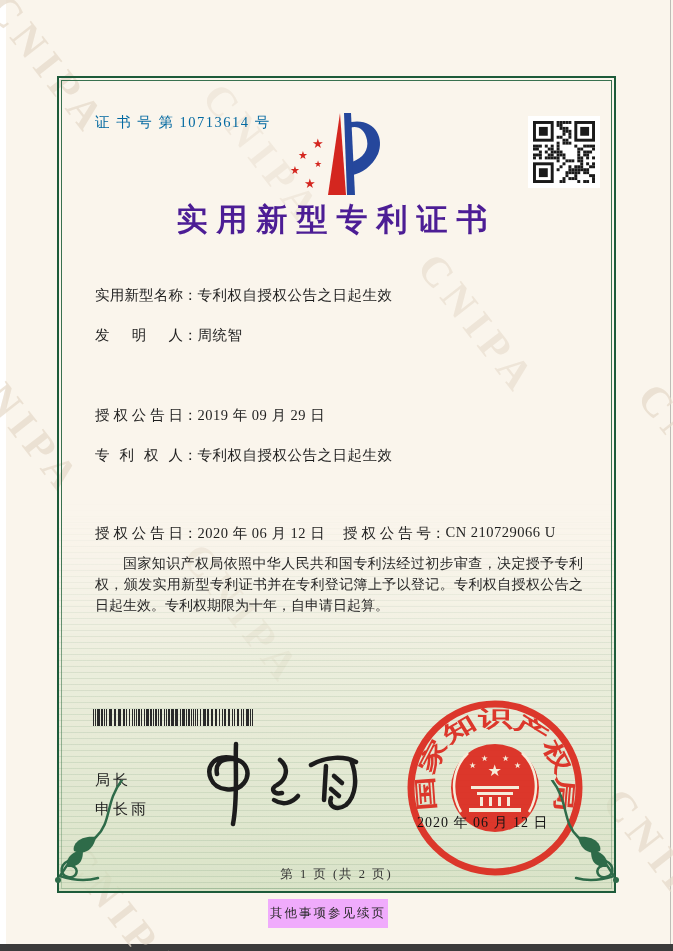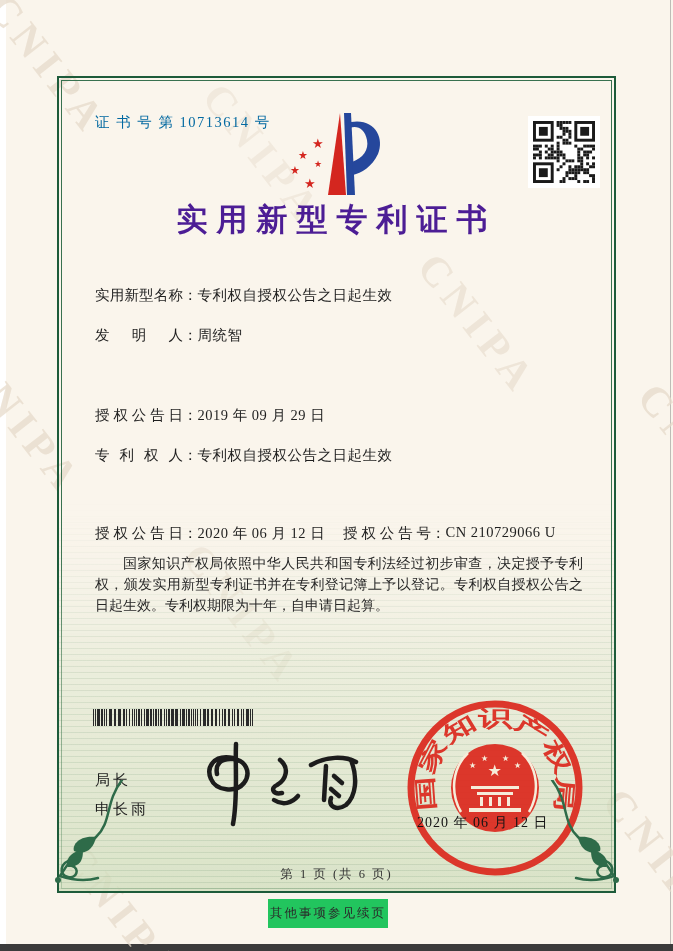--- a/index.html
+++ b/index.html
@@ -41,21 +41,21 @@
 
   .paras{left:95px;top:553px;width:488px;font-size:14px;line-height:21px;color:#262626;
          text-align:justify;font-style:normal;}
   .paras p{margin:0;text-indent:2em;}
 
   .signer{left:95px;top:765px;font-family:"Liberation Sans","DejaVu Sans",sans-serif;
           font-size:15px;color:#1c1c1c;letter-spacing:3px;line-height:29px;z-index:4;}
 
   .page-footer{left:0;top:866px;width:673px;text-align:center;font-size:12.5px;color:#333;letter-spacing:2px;}
 
-  .cont-box{left:268px;top:899px;width:120px;height:29px;background:#22c55e;
+  .cont-box{left:268px;top:899px;width:120px;height:29px;background:#f0abfc;
             display:flex;align-items:center;justify-content:center;
             font-size:12.5px;color:#2a2a2a;letter-spacing:2px;z-index:3;}
 
   .qr-wrap{left:528px;top:116px;width:72px;height:72px;background:#ffffff;
            display:flex;align-items:center;justify-content:center;}
   .seal-wrap{left:403px;top:696px;width:184px;height:184px;z-index:4;opacity:.93;}
   .seal-date{left:417px;top:814px;font-size:14px;color:#141414;letter-spacing:1px;z-index:5;white-space:nowrap;}
   .sig-wrap{left:185px;top:738px;width:180px;height:92px;z-index:4;}
   .logo-wrap{left:288px;top:110px;width:100px;height:90px;}
   .barcode-wrap{left:93px;top:709px;width:162px;height:17px;}
@@ -362,21 +362,21 @@
         <rect x="3" y="9" width="3" height="9" fill="#f8eedb"></rect>
         <rect x="12" y="9" width="3" height="9" fill="#f8eedb"></rect>
         <rect x="-26" y="20" width="52" height="4" fill="#f8eedb"></rect>
         <path d="M-34,24 C-45,5 -43,-20 -27,-35" stroke="#f8eedb" stroke-width="2.5" fill="none"></path>
         <path d="M34,24 C45,5 43,-20 27,-35" stroke="#f8eedb" stroke-width="2.5" fill="none"></path>
       </g>
     </svg>
   </div>
   <div class="abs seal-date">2020 年 06 月 12 日</div>
 
-  <div class="abs page-footer">第 1 页 (共 6 页)</div>
+  <div class="abs page-footer">第 1 页 (共 2 页)</div>
 
   <svg class="abs orn" style="left:50px;top:780px" width="82" height="112" viewBox="0 0 82 112" fill="none" stroke="#2e6b49" stroke-width="2.5" stroke-linecap="round">
     <path d="M72,0 C55,22 62,42 46,57 C31,72 22,76 10,96"></path>
     <path d="M22,80 C10,82 8,95 18,97 C27,99 30,88 22,86"></path>
     <path d="M46,57 C28,55 22,66 24,71 C36,76 44,68 46,57 Z" fill="#2e6b49" stroke="none"></path>
     <path d="M33,70 C17,72 15,84 18,87 C31,87 33,79 33,70 Z" fill="#2e6b49" stroke="none"></path>
     <path d="M10,96 C22,100 34,102 48,98"></path>
     <circle cx="8" cy="100" r="3" fill="#2e6b49" stroke="none"></circle>
   </svg>
   <svg class="abs orn" style="left:542px;top:780px;transform:scaleX(-1)" width="82" height="112" viewBox="0 0 82 112" fill="none" stroke="#2e6b49" stroke-width="2.5" stroke-linecap="round">

